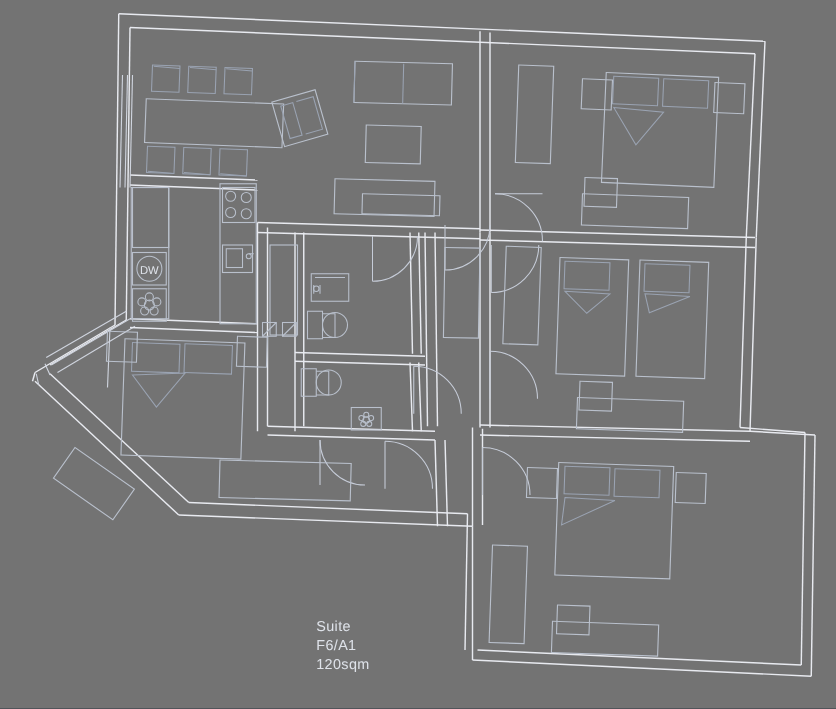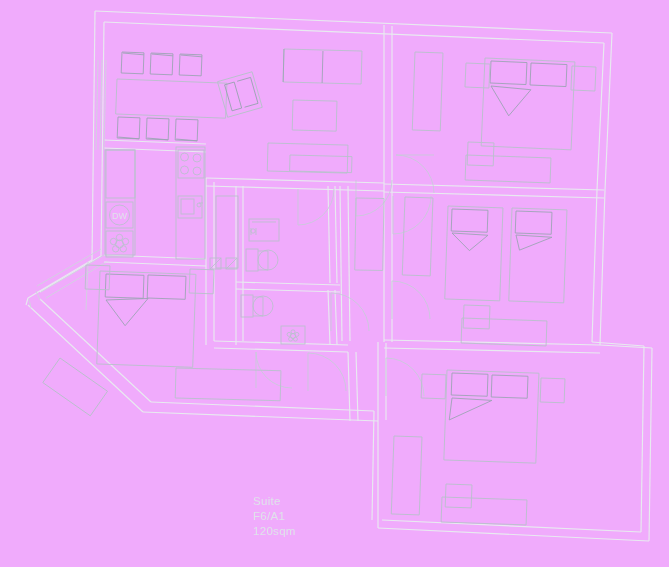--- a/index.html
+++ b/index.html
@@ -10,21 +10,21 @@
   body {
     width: 669px;
     height: 567px;
     overflow: hidden;
     font-family: "Liberation Sans", sans-serif;
   }
   #plan-root {
     position: relative;
     width: 669px;
     height: 567px;
-    background: #f0abfc;
+    background: #737373;
   }
   svg#floorplan {
     display: block;
     width: 669px;
     height: 567px;
   }
   .wall      { fill: none; stroke: #e8eaf0; stroke-width: 1.15; }
   .wall-thin { fill: none; stroke: #cfd4de; stroke-width: 0.9; }
   .furn      { fill: none; stroke: #b9c0cc; stroke-width: 0.9; }
   .furn-soft { fill: none; stroke: #9aa3b2; stroke-width: 0.85; }

